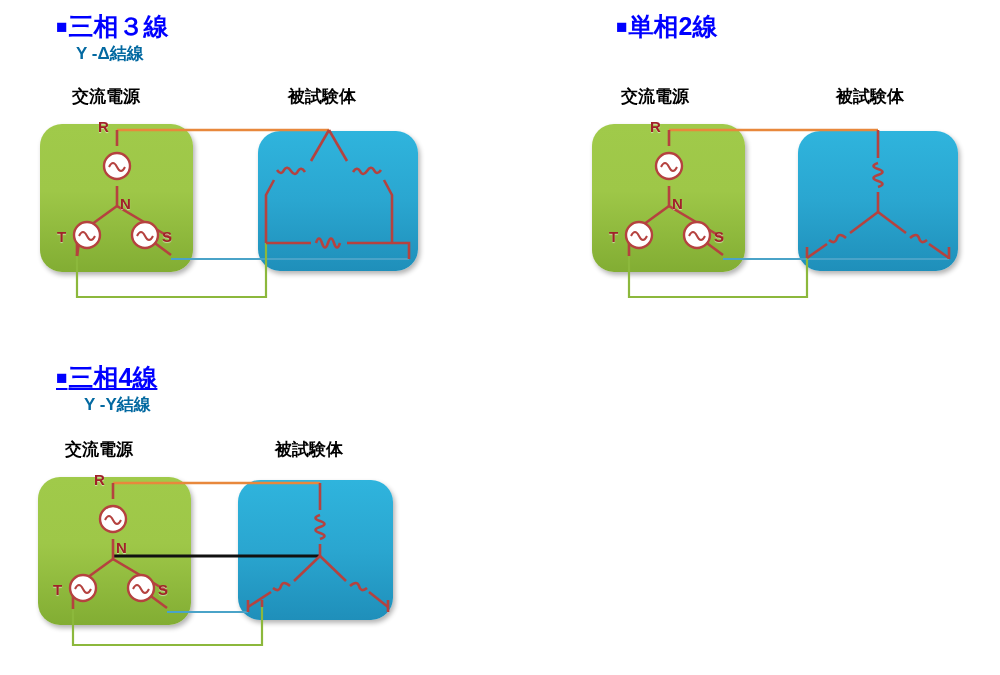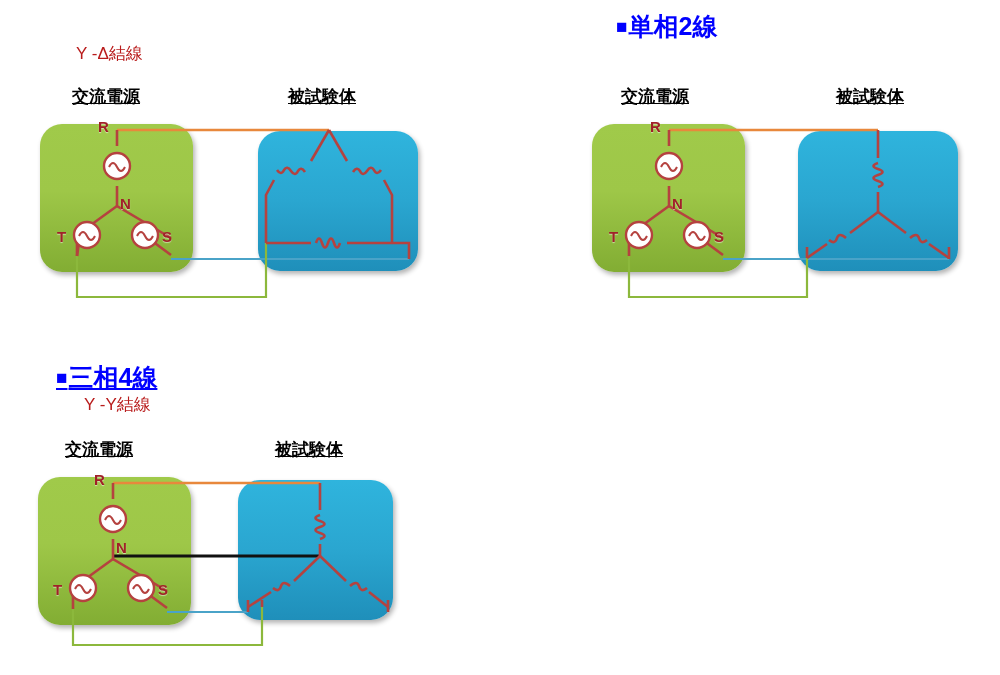--- a/index.html
+++ b/index.html
@@ -29,36 +29,35 @@
     white-space: nowrap;
     line-height: 1;
   }
   .heading-main .bullet {
     font-size: 19px;
     vertical-align: 2px;
     margin-right: 1px;
   }
   .heading-sub {
     position: absolute;
-    color: #b91c1c;
-    font-weight: normal;
+    color: #0369a1;
+    font-weight: bold;
     font-size: 17px;
     white-space: nowrap;
     line-height: 1;
   }
 
   
   .panel-caption {
     position: absolute;
     color: #000000;
     font-weight: bold;
     font-size: 17px;
     white-space: nowrap;
     line-height: 1;
-    text-decoration: underline;
   }
 
   
   .panel {
     position: absolute;
     border-radius: 22px;
     box-shadow: 2px 3px 5px rgba(0,0,0,0.30);
   }
   .panel-source {
     background: linear-gradient(to bottom, #a0ca4a 0%, #9ec748 45%, #82ad33 100%);
@@ -83,20 +82,23 @@
     line-height: 1;
     text-shadow: 0 1px 1px rgba(255,255,255,0.55);
     white-space: nowrap;
   }
 </style>
 </head>
 <body>
 
 <div class="diagram-block" style="left:0; top:0; width:470px; height:330px;">
 
+  <div class="heading-main" style="left:56px; top:14px;">
+    <span class="bullet">■</span><span>三相３線</span>
+  </div>
   <div class="heading-sub" style="left:76px; top:45px;">Y -Δ結線</div>
 
   <div class="panel-caption" style="left:72px; top:88px;">交流電源</div>
   <div class="panel-caption" style="left:288px; top:88px;">被試験体</div>
 
   <div class="panel panel-source" style="left:40px; top:124px; width:153px; height:148px;"></div>
   <div class="panel panel-load" style="left:258px; top:131px; width:160px; height:140px;"></div>
 
   <svg class="wire-layer" width="470" height="330" viewBox="0 0 470 330">
 

